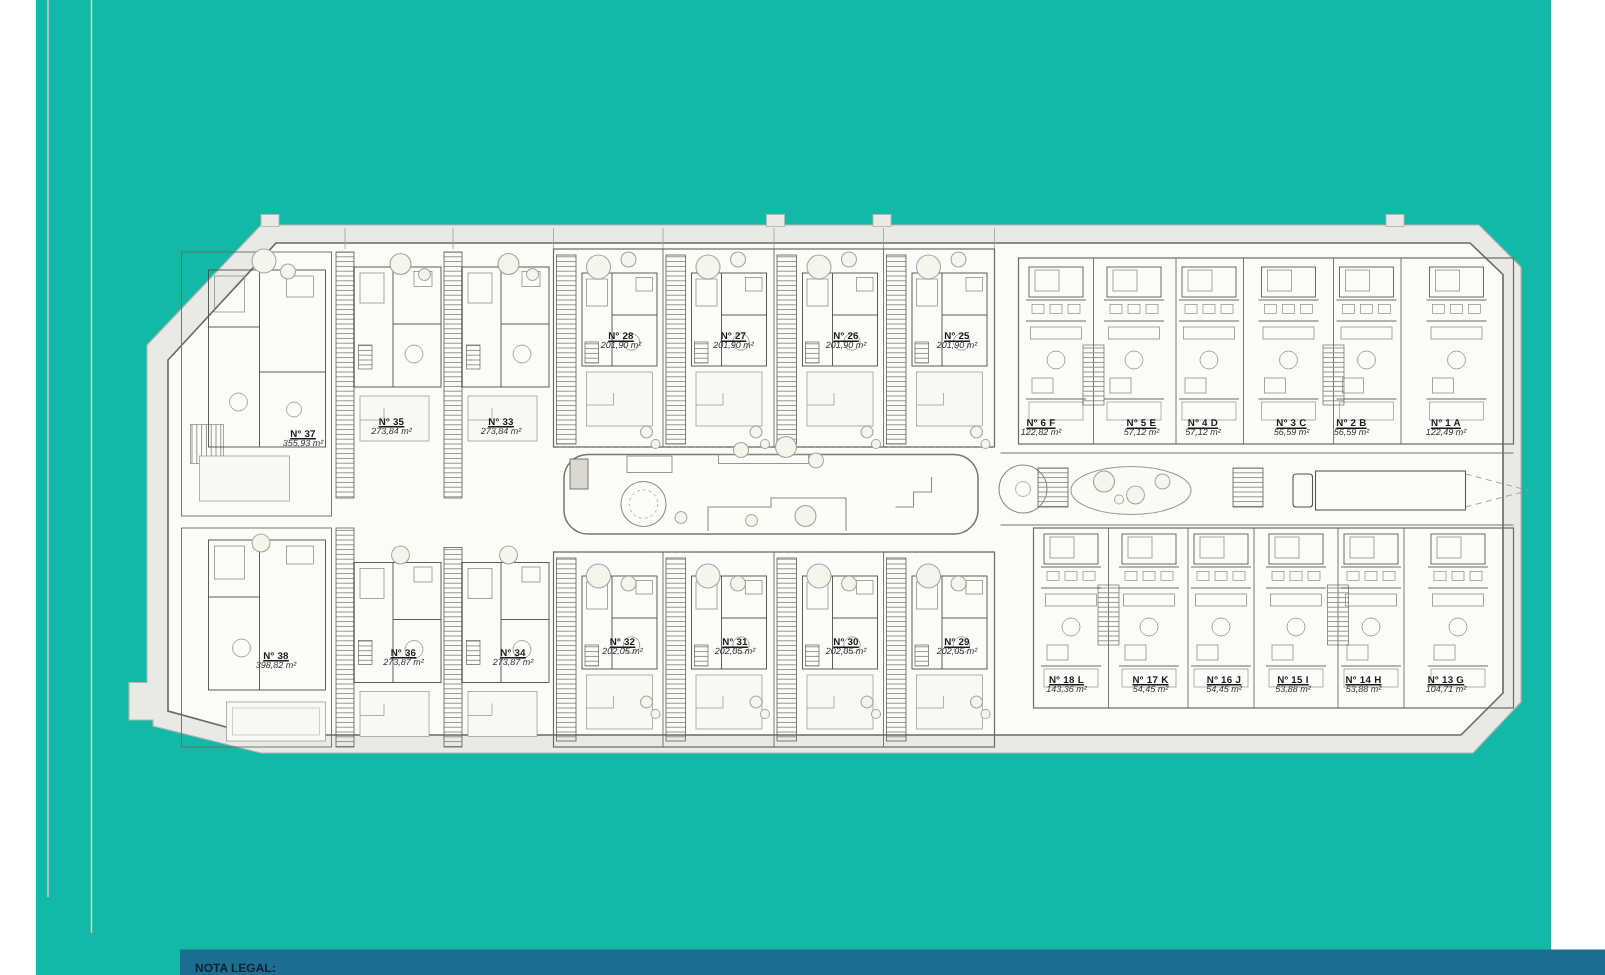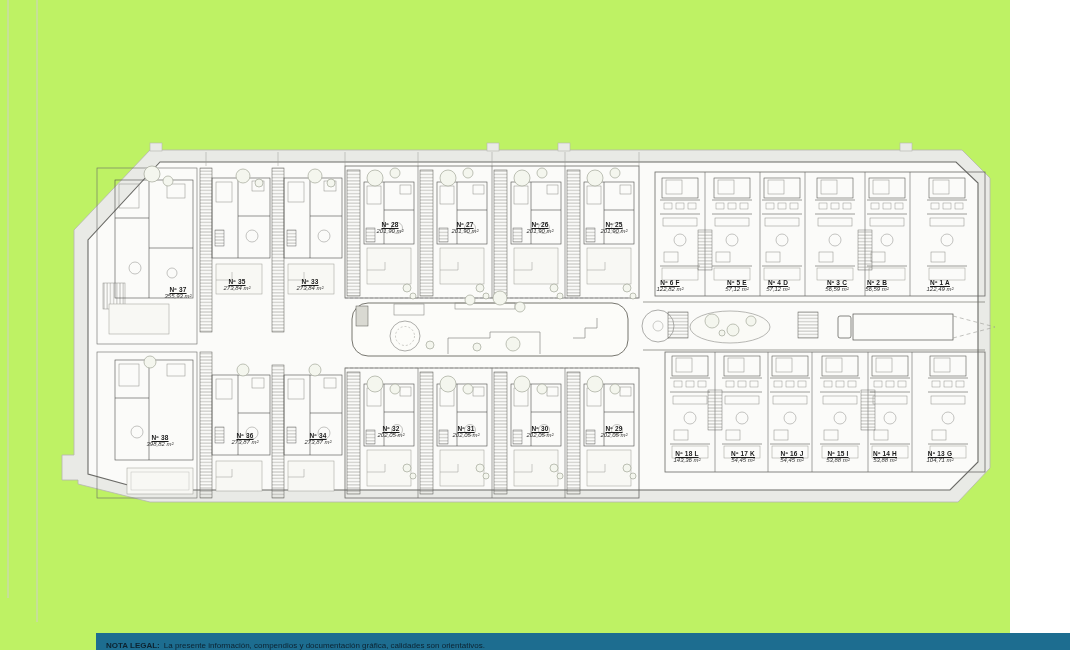--- a/index.html
+++ b/index.html
@@ -1,16 +1,16 @@
 <!DOCTYPE html>
 <html><head>
 <meta charset="utf-8">
 <style>
   html,body{margin:0;padding:0;background:#ffffff;width:1070px;height:650px;overflow:hidden;}
-  #canvas{position:relative;width:1010px;height:650px;background:#bef264;font-family:"Liberation Sans",sans-serif;}
+  #canvas{position:relative;width:1010px;height:650px;background:#14b8a6;font-family:"Liberation Sans",sans-serif;margin-left:24px;}
   svg.plan{position:absolute;left:0;top:0;width:1070px;height:650px;z-index:1;}
   .ulabel{position:absolute;transform:translateX(-50%);text-align:center;z-index:2;color:#1a1a1a;white-space:nowrap;}
   .u-no{font-size:6.5px;font-weight:bold;text-decoration:underline;letter-spacing:.2px;}
   .u-area{font-size:6px;font-style:italic;color:#333;}
   .legal{position:absolute;left:96px;top:633px;width:974px;height:20px;z-index:3;
          display:flex;align-items:flex-start;gap:4px;padding:8px 0 0 10px;box-sizing:border-box;
          font-size:8px;color:#0c2331;overflow:hidden;}
   .legal b{font-weight:bold;}
 </style>
 </head>
@@ -438,16 +438,15 @@
       <div class="u-no">Nº 14 H</div>
       <div class="u-area">53,88 m²</div>
     </div>
 <div class="ulabel" style="left:940px;top:450px">
       <div class="u-no">Nº 13 G</div>
       <div class="u-area">104,71 m²</div>
     </div>
 
 <div class="legal" style="background:#1d6d90">
   <b>NOTA LEGAL:</b>
-  <span>La presente información, compendios y documentación gráfica, calidades son orientativos.</span>
 </div>
 
 </div>
 
 </body></html>

